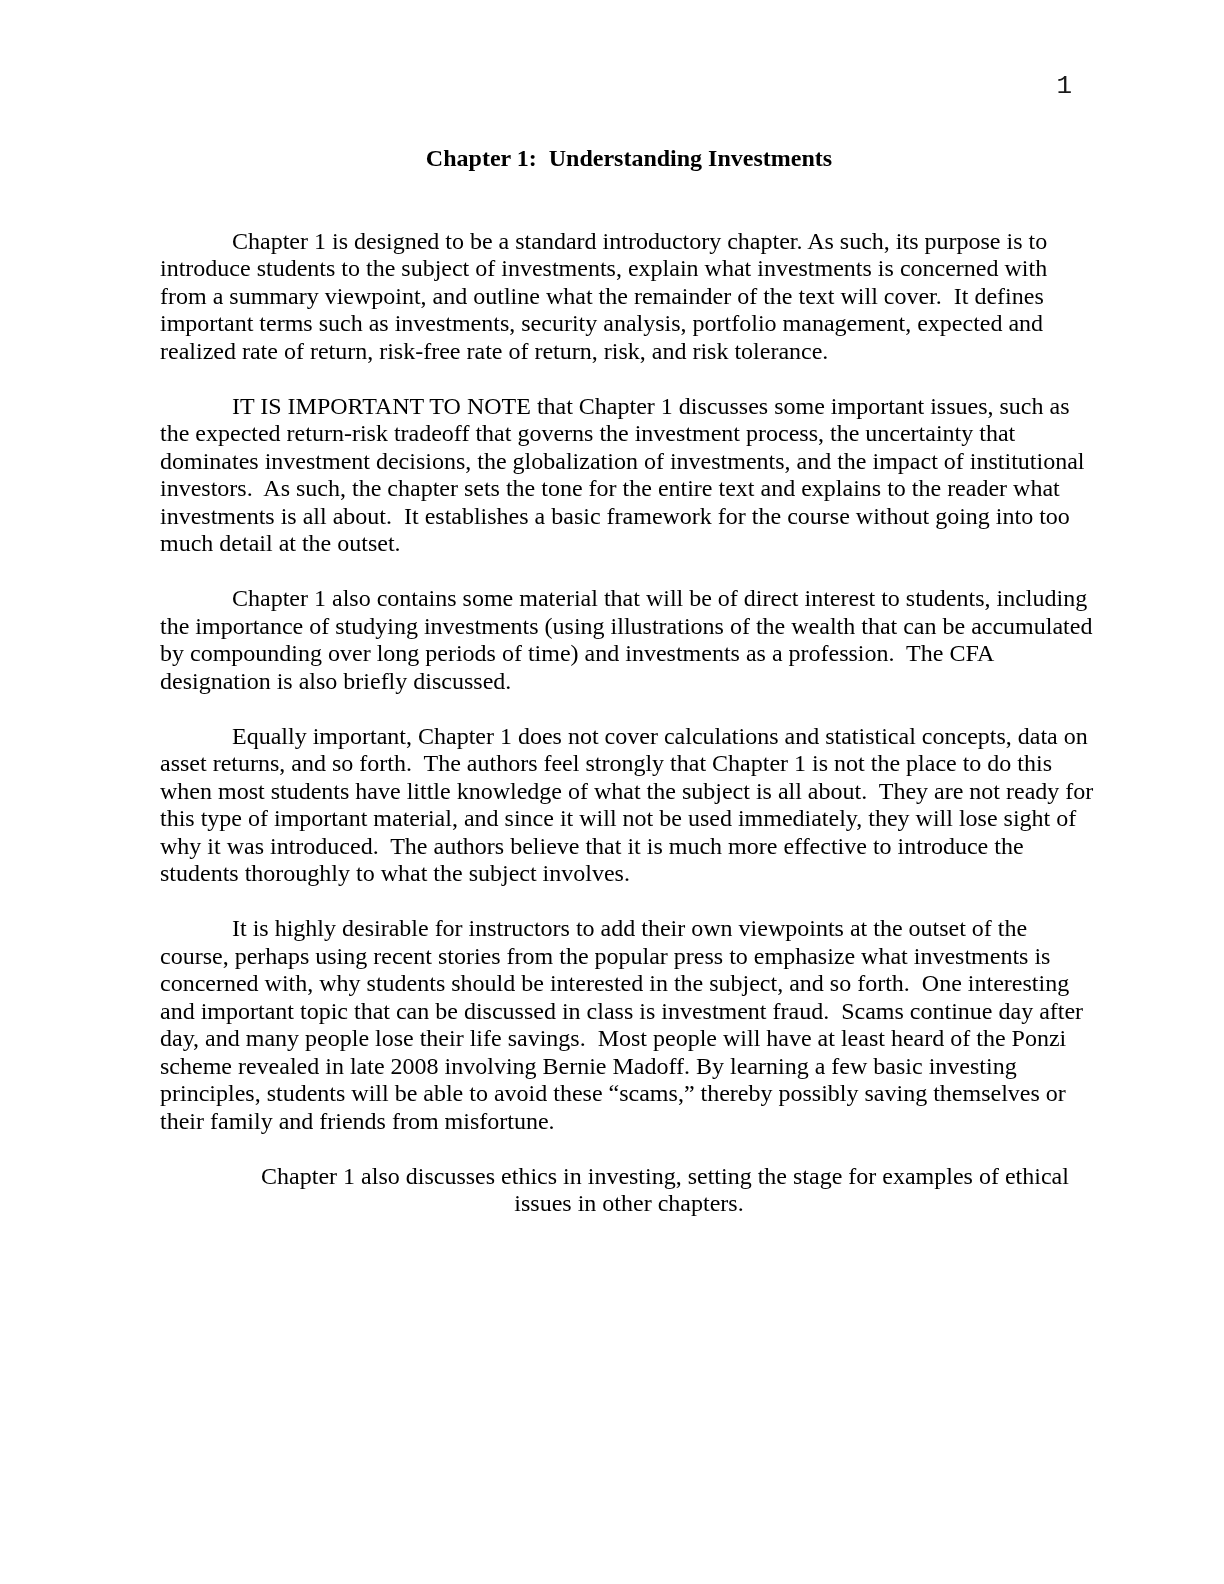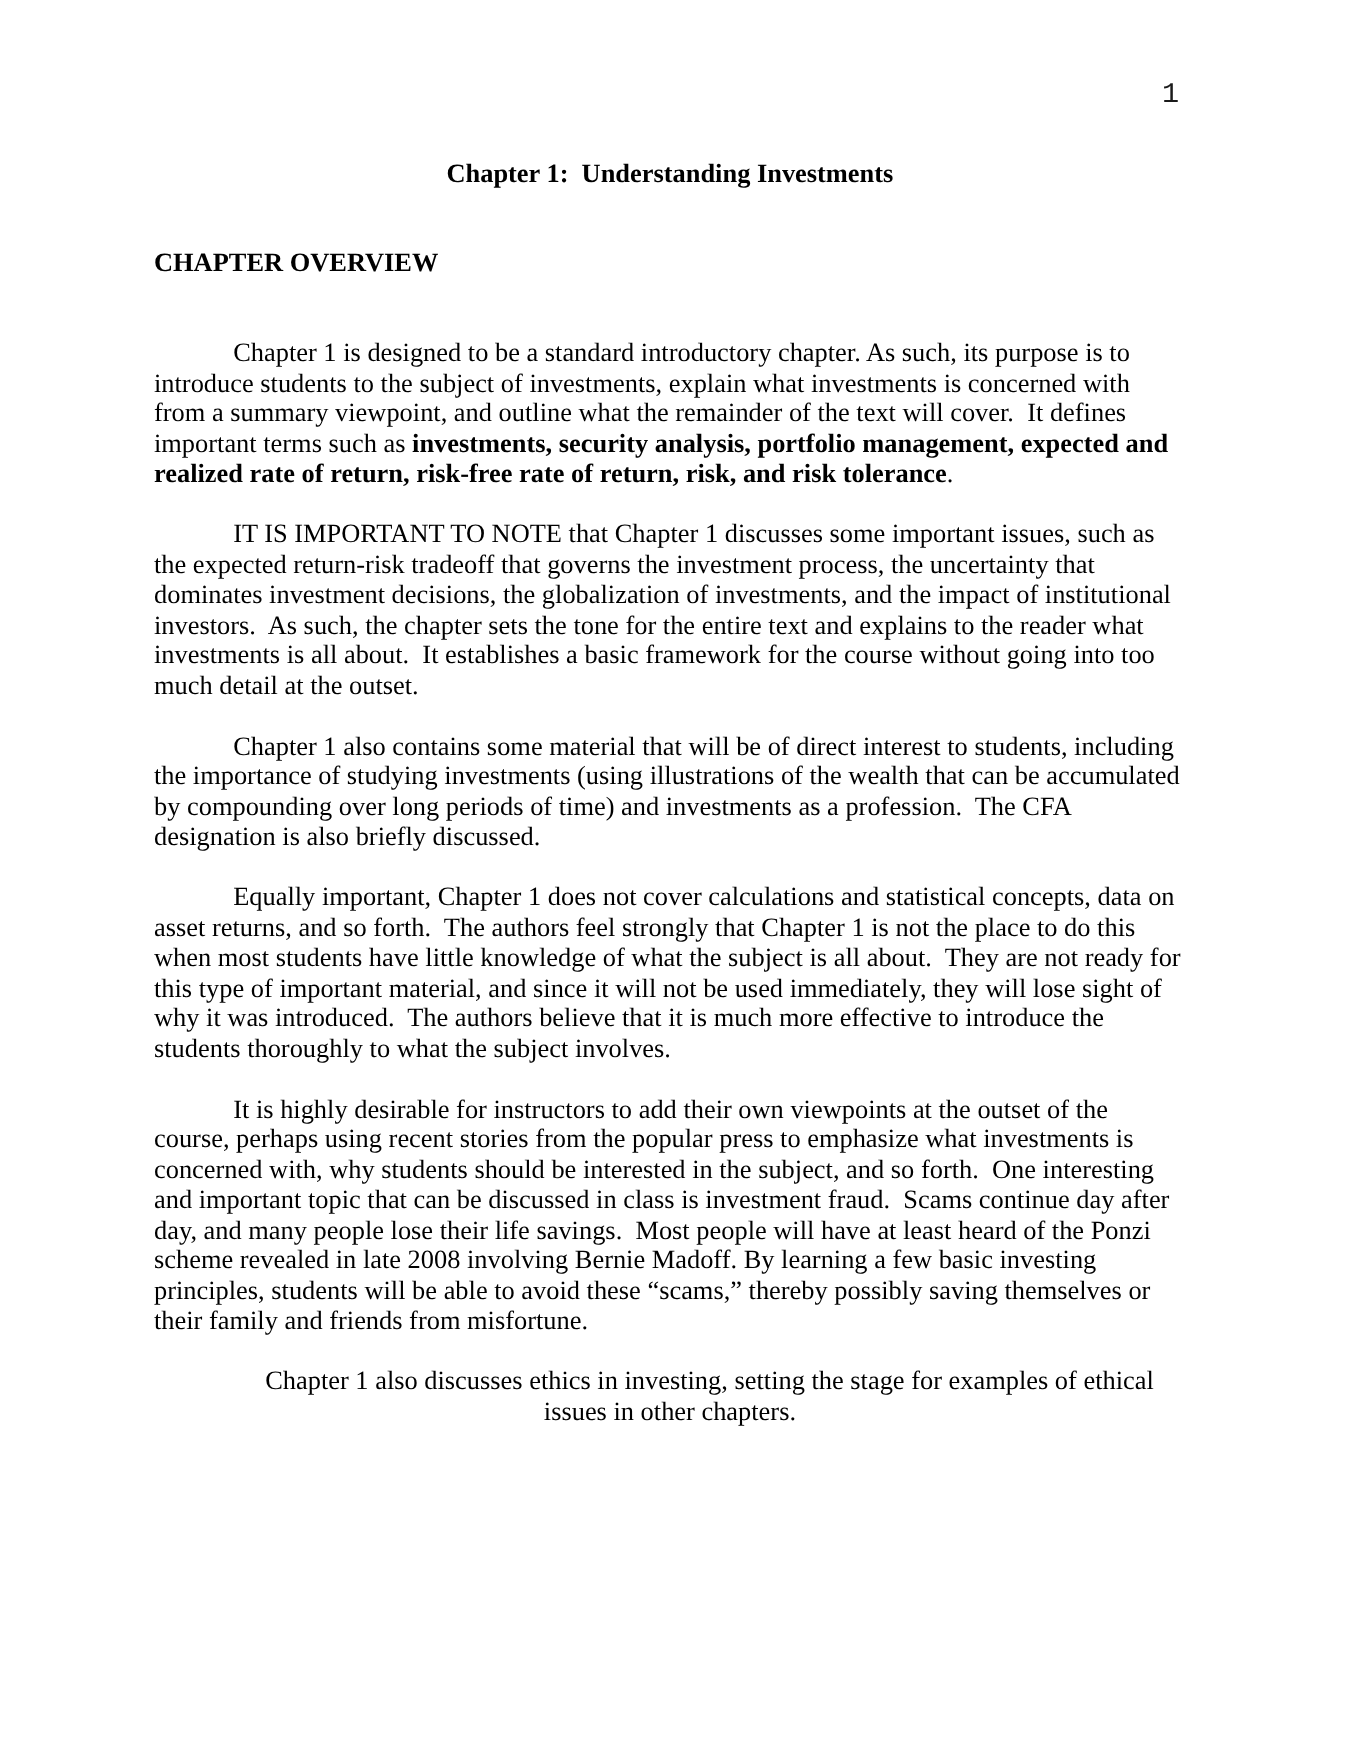--- a/index.html
+++ b/index.html
@@ -22,21 +22,21 @@
     position: absolute;
     top: 72px;
     right: 152px;
     font-family: "Liberation Mono", "DejaVu Sans Mono", monospace;
     font-size: 26px;
     line-height: 28px;
     color: #1a1a1a;
   }
   .content {
     position: absolute;
-    left: 140px;
+    left: 160px;
     top: 145px;
     width: 938px;
   }
   .doc-title {
     text-align: center;
     font-weight: bold;
     white-space: pre-wrap;
     margin: 0;
     font-size: 24px;
   }
@@ -47,33 +47,32 @@
   }
   .paragraphs {
     margin-top: 55px;
   }
   .para {
     margin: 0 0 27.5px 0;
     text-indent: 72px;
     white-space: pre-wrap;
   }
   .para:last-child { margin-bottom: 0; text-align: center; }
-  .run-bold { font-weight: bold; }
+  .run-bold { font-weight: normal; }
   .run-italic { }
 </style>
 </head>
 <body>
 
 <div class="page">
   <div class="page-number">1</div>
 
   <div class="content">
     <p class="doc-title">Chapter 1:  Understanding Investments</p>
 
-    <p class="section-heading">CHAPTER OVERVIEW</p>
 
     <div class="paragraphs">
         <p class="para"><span>Chapter 1 is designed to be a standard introductory chapter. As such, its purpose is to introduce students to the subject of investments, explain what investments is concerned with from a summary viewpoint, and outline what the remainder of the text will cover.  It defines important terms such as </span><span class="run-bold">investments, security analysis, portfolio management, expected and realized rate of return, risk-free rate of return, risk, and risk tolerance</span><span>.</span></p>
         <p class="para"><span>IT IS IMPORTANT TO NOTE that Chapter 1 discusses some important issues, such as the expected return-risk tradeoff that governs the investment process, the uncertainty that dominates investment decisions, the globalization of investments, and the impact of institutional investors.  As such, the chapter sets the tone for the entire text and explains to the reader what investments is all about.  It establishes a basic framework for the course without going into too much detail at the outset.</span></p>
         <p class="para"><span>Chapter 1 also contains some material that will be of direct interest to students, including the importance of studying investments (using illustrations of the wealth that can be accumulated by compounding over long periods of time) and investments as a profession.  The CFA designation is also briefly discussed.</span></p>
         <p class="para"><span>Equally important, Chapter 1 does </span><span class="run-italic">not</span><span> cover calculations and statistical concepts, data on asset returns, and so forth.  The authors feel strongly that Chapter 1 is not the place to do this when most students have little knowledge of what the subject is all about.  They are not ready for this type of important material, and since it will not be used immediately, they will lose sight of why it was introduced.  The authors believe that it is much more effective to introduce the students </span><span class="run-italic">thoroughly</span><span> to what the subject involves.</span></p>
         <p class="para"><span>It is highly desirable for instructors to add their own viewpoints at the outset of the course, perhaps using recent stories from the popular press to emphasize what investments is concerned with, why students should be interested in the subject, and so forth.  One interesting and important topic that can be discussed in class is investment fraud.  Scams continue day after day, and many people lose their life savings.  Most people will have at least heard of the Ponzi scheme revealed in late 2008 involving Bernie Madoff. By learning a few basic investing principles, students will be able to avoid these “scams,” thereby possibly saving themselves or their family and friends from misfortune.</span></p>
         <p class="para"><span>Chapter 1 also discusses ethics in investing, setting the stage for examples of ethical issues in other chapters.</span></p>
       </div>
   </div>

